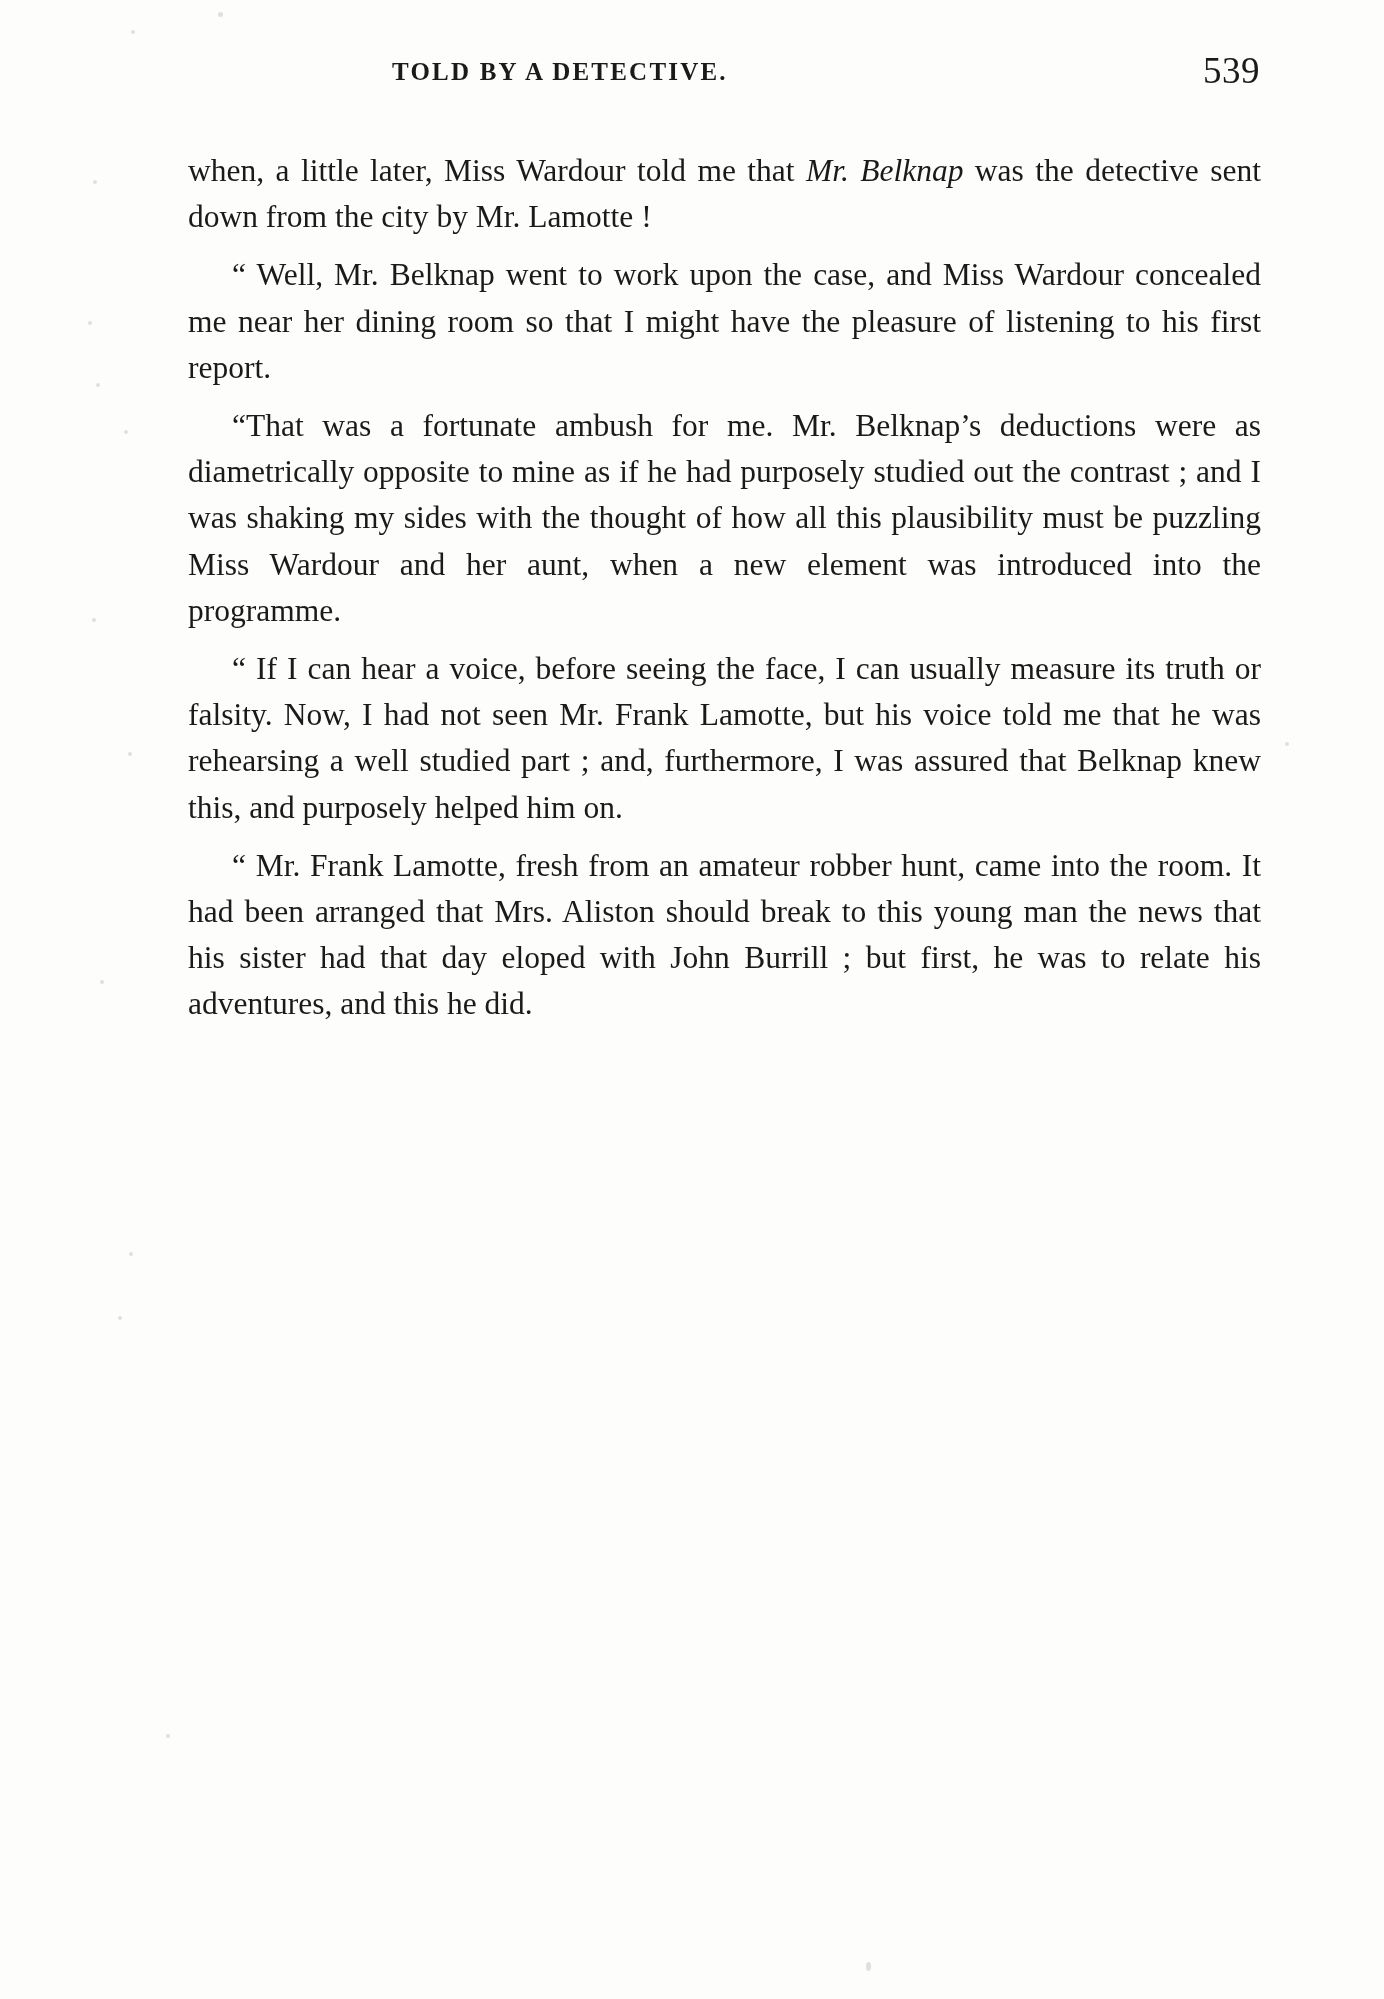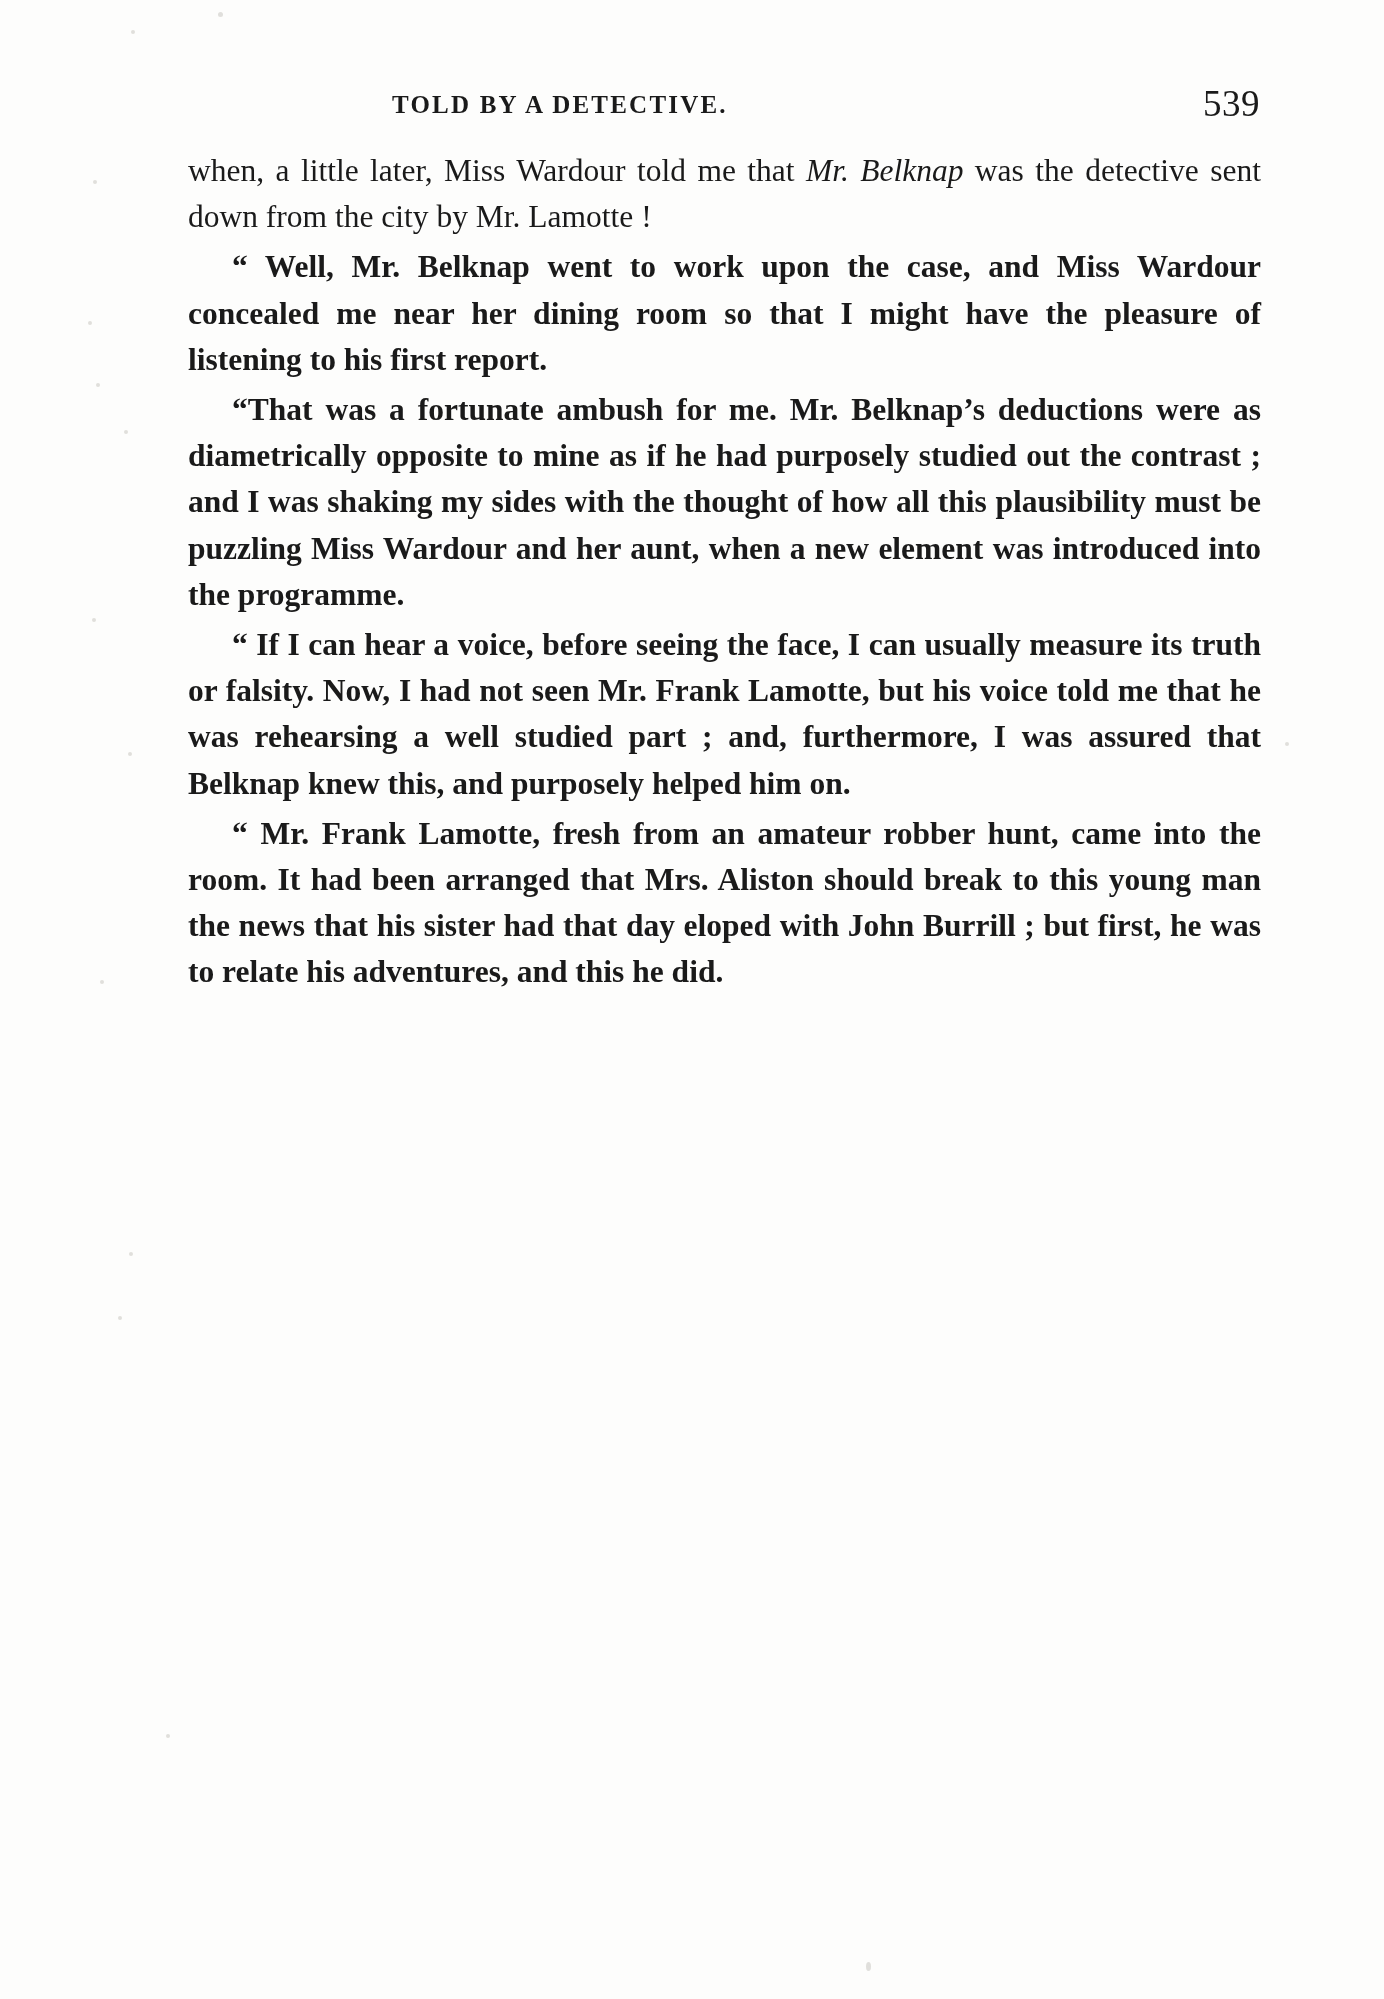--- a/index.html
+++ b/index.html
@@ -30,21 +30,20 @@
     opacity: .55;
   }
   .header {
     position: absolute;
     left: 170px;
     top: 58px;
     width: 1090px;
     display: flex;
     align-items: center;
     justify-content: flex-start;
-    margin-top: 33px;
   }
   .running-title {
     font-family: "Liberation Serif", serif;
     font-size: 25px;
     letter-spacing: 2.2px;
     font-weight: 700;
     text-transform: uppercase;
     white-space: nowrap;
     margin-left: 222px;
   }
@@ -66,22 +65,21 @@
     margin: 0 0 0 0;
     font-size: 31.5px;
     line-height: 46.2px;
     text-align: justify;
     text-justify: inter-word;
     hyphens: none;
     -webkit-hyphens: none;
     text-indent: 0;
   }
   p.para + p.para {
-    margin-top: 4px;
-    font-weight: bold;
+    margin-top: 12px;
   }
   p.indent {
     text-indent: 44px;
   }
   
   .it { font-style: italic; }
 </style>
 </head>
 <body>
 

